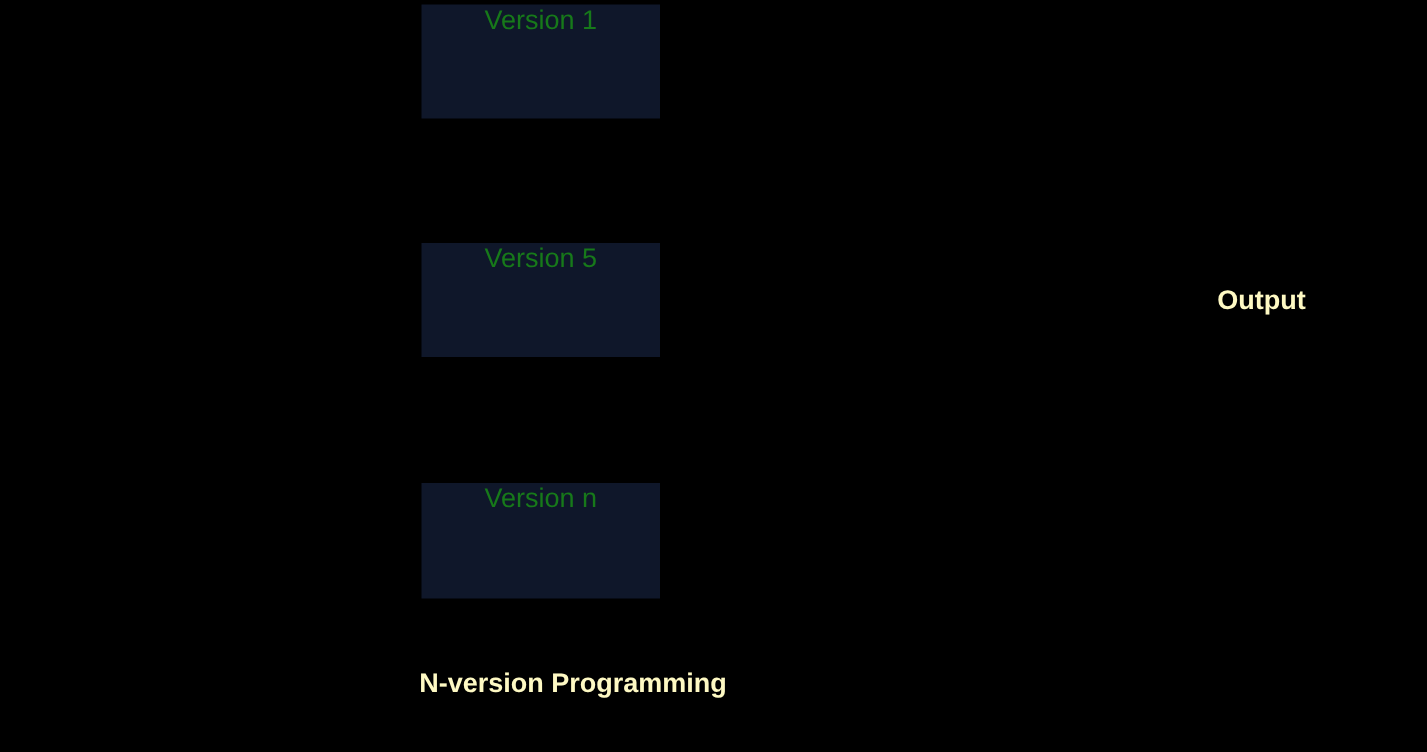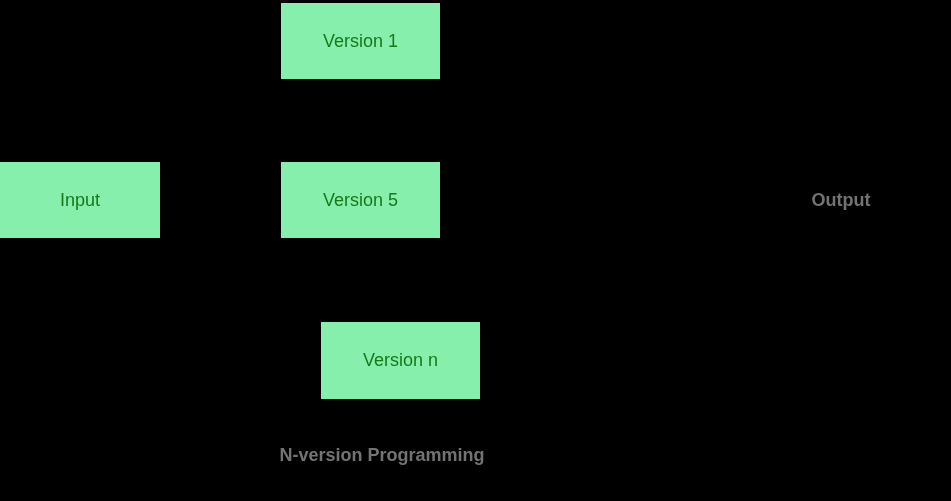--- a/index.html
+++ b/index.html
@@ -12,57 +12,54 @@
     width: 951px;
     height: 501px;
     background: #000000;
     overflow: hidden;
     font-family: "Liberation Sans", sans-serif;
   }
   .node {
     position: absolute;
     width: 160px;
     height: 76px;
-    background: #86efac;
+    background: #0f172a;
     display: flex;
-    align-items: center;
+    align-items: flex-start;
     justify-content: center;
     font-size: 18px;
     font-weight: 400;
     color: #17791a;
     box-sizing: border-box;
   }
   .pos-version1 { left: 281px; top: 3px;   width: 159px; }
   .pos-input    { left: 0px;   top: 162px; }
   .pos-version2 { left: 281px; top: 162px; width: 159px; }
   .pos-voter    { left: 561px; top: 162px; }
-  .pos-versionn { left: 281px; top: 322px; width: 159px; height: 77px; margin-left: 40px; }
+  .pos-versionn { left: 281px; top: 322px; width: 159px; height: 77px; }
   .black-label {
     position: absolute;
-    color: #737373;
+    color: #fef9c3;
     font-size: 18px;
     font-weight: 700;
     line-height: 21px;
     white-space: nowrap;
   }
   .pos-output  { left: 841px; top: 190px; transform: translateX(-50%); }
   .pos-caption { left: 382px; top: 445px; transform: translateX(-50%); }
 </style>
 </head>
 <body>
 
 <div class="canvas">
 
   <div class="node pos-version1">
     <span>Version 1</span>
   </div>
 
-  <div class="node pos-input">
-    <span>Input</span>
-  </div>
 
   <div class="node pos-version2">
     <span>Version 5</span>
   </div>
 
 
   <div class="node pos-versionn">
     <span>Version n</span>
   </div>
 

